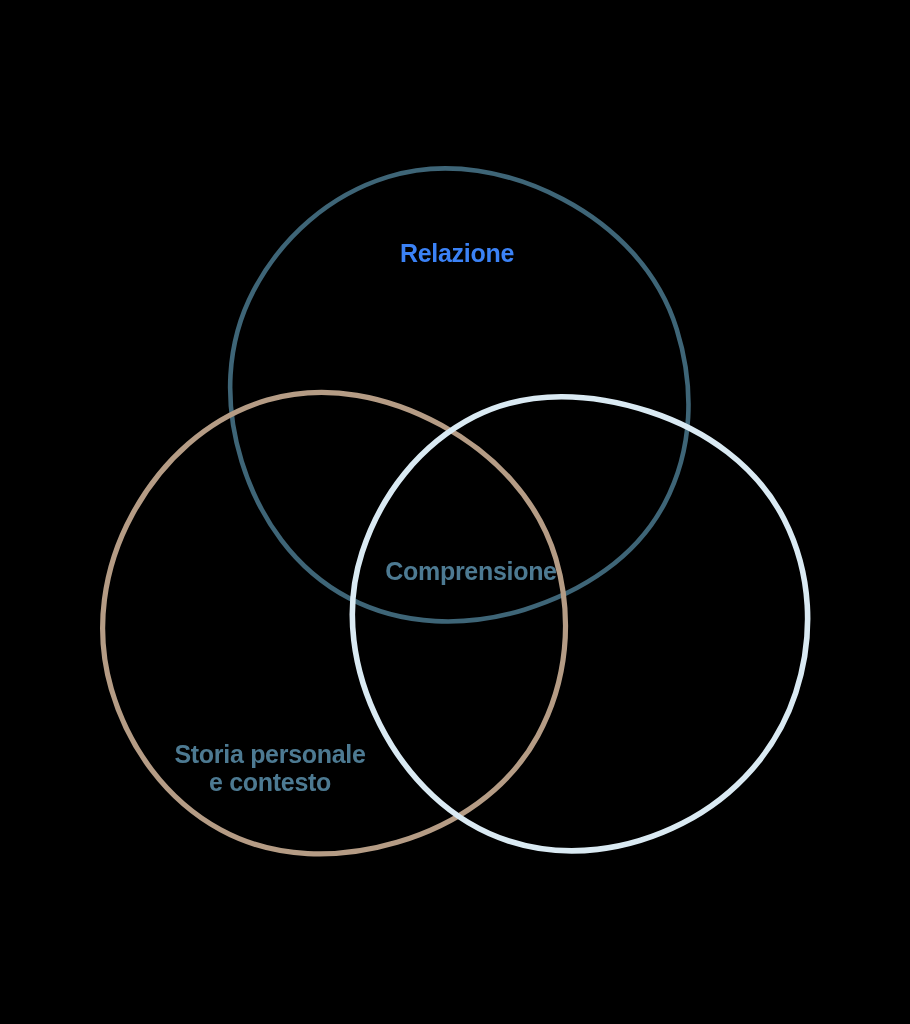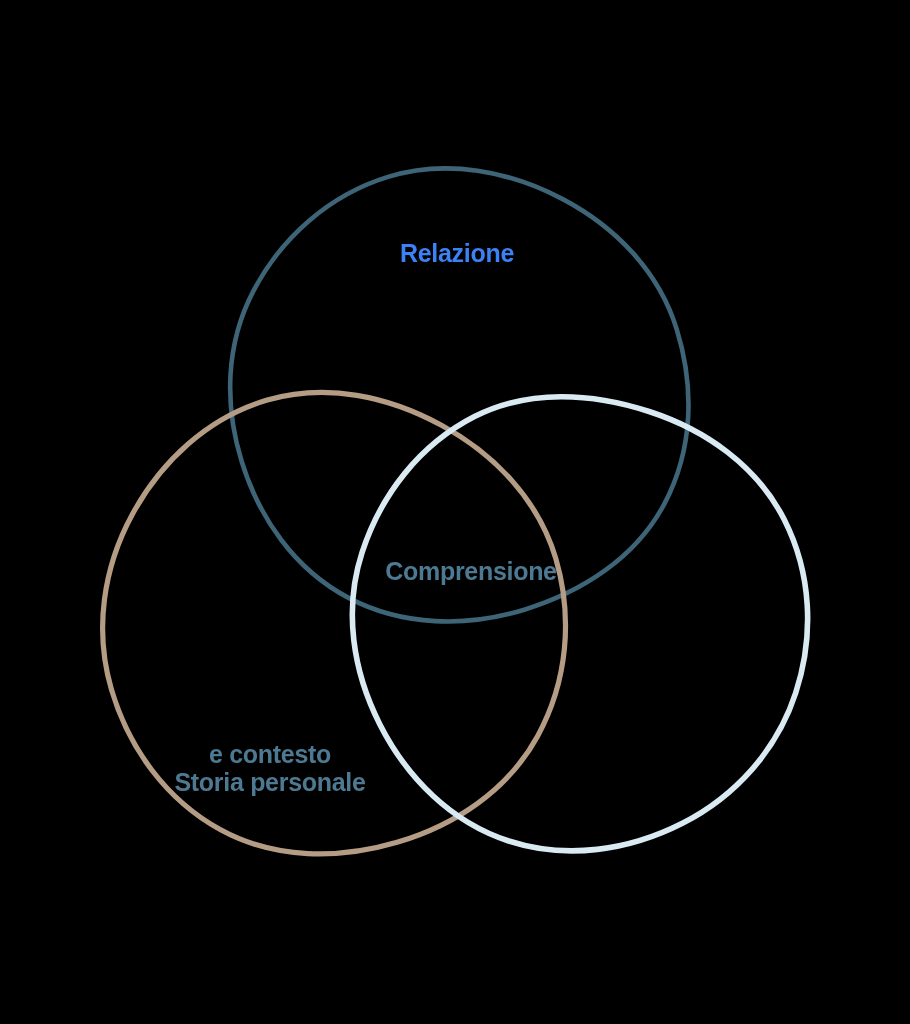--- a/index.html
+++ b/index.html
@@ -35,18 +35,18 @@
     <path fill="none" stroke-width="5.6" stroke-linecap="round" stroke="#daeaf3" d="M 682.4 823.3 C 629.2 850.4, 566.7 859.9, 508.7 841.0 C 450.8 822.2, 406.8 777.4, 379.9 724.4 C 352.9 671.5, 343.3 610.1, 362.1 552.4 C 380.9 494.7, 419.7 444.6, 474.5 416.6 C 529.4 388.7, 592.9 393.2, 649.1 411.5 C 705.4 429.8, 756.7 465.5, 784.2 519.5 C 811.7 573.6, 814.3 635.8, 795.7 692.9 C 777.1 750.0, 735.6 796.2, 682.4 823.3 Z"></path>
   </svg>
 
   <div class="venn-label" style="left: 457px; top: 239px; color: #3b82f6;">
     <div>Relazione</div>
   </div>
 
   <div class="venn-label" style="left: 455px; top: 557px; color: rgb(77, 122, 146); margin-left: 16px;">Comprensione</div>
 
   <div class="venn-label" style="left: 270px; top: 740px; color: rgb(77, 122, 146);">
+    <div>Storia personale</div>
     <div>e contesto</div>
-    <div>Storia personale</div>
   </div>
 
 
 </div>
 
 </body></html>

